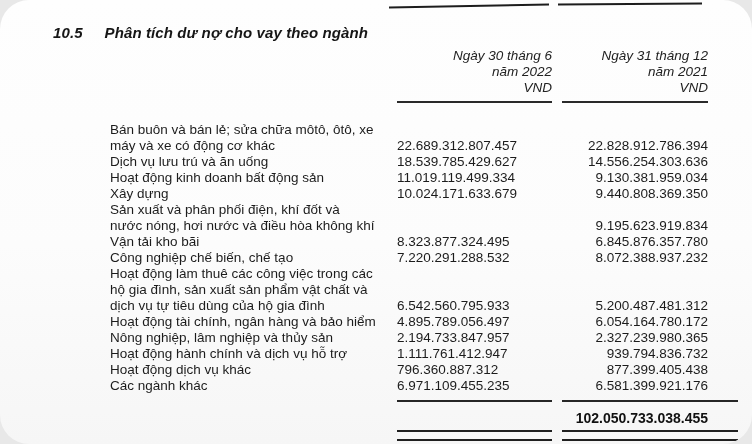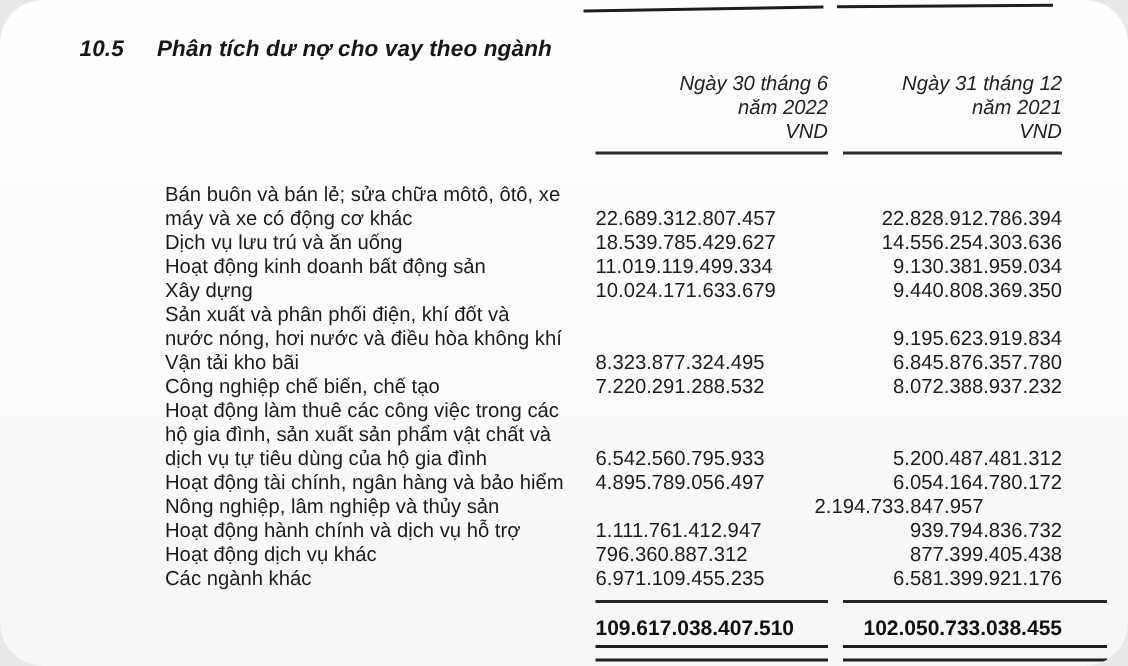--- a/index.html
+++ b/index.html
@@ -149,20 +149,21 @@
     <div class="c-label">Hoạt động tài chính, ngân hàng và bảo hiểm</div>
     <div class="c-v1">4.895.789.056.497</div>
     <div class="c-gap"></div>
     <div class="c-v2">6.054.164.780.172</div>
   </div>
 
   <div class="row body-row">
     <div class="c-label">Nông nghiệp, lâm nghiệp và thủy sản</div>
     <div class="c-v1">2.194.733.847.957</div>
     <div class="c-gap"></div>
+    <div class="c-v2">2.327.239.980.365</div>
   </div>
 
   <div class="row body-row">
     <div class="c-label">Hoạt động hành chính và dịch vụ hỗ trợ</div>
     <div class="c-v1">1.111.761.412.947</div>
     <div class="c-gap"></div>
     <div class="c-v2">939.794.836.732</div>
   </div>
 
   <div class="row body-row">
@@ -182,21 +183,20 @@
 
     <div class="row ruler-row">
       <div class="c-label"></div>
       <div class="c-v1 ruleline"></div>
       <div class="c-gap"></div>
       <div class="c-v2 ruleline ext"></div>
     </div>
 
     <div class="row total-row">
       <div class="c-label"></div>
-      <div class="c-v1">109.617.038.407.510</div>
       <div class="c-gap"></div>
       <div class="c-v2">102.050.733.038.455</div>
     </div>
 
     <div class="row dbl-row">
       <div class="c-label"></div>
       <div class="c-v1 dbl"></div>
       <div class="c-gap"></div>
       <div class="c-v2 dbl ext"></div>
     </div>

